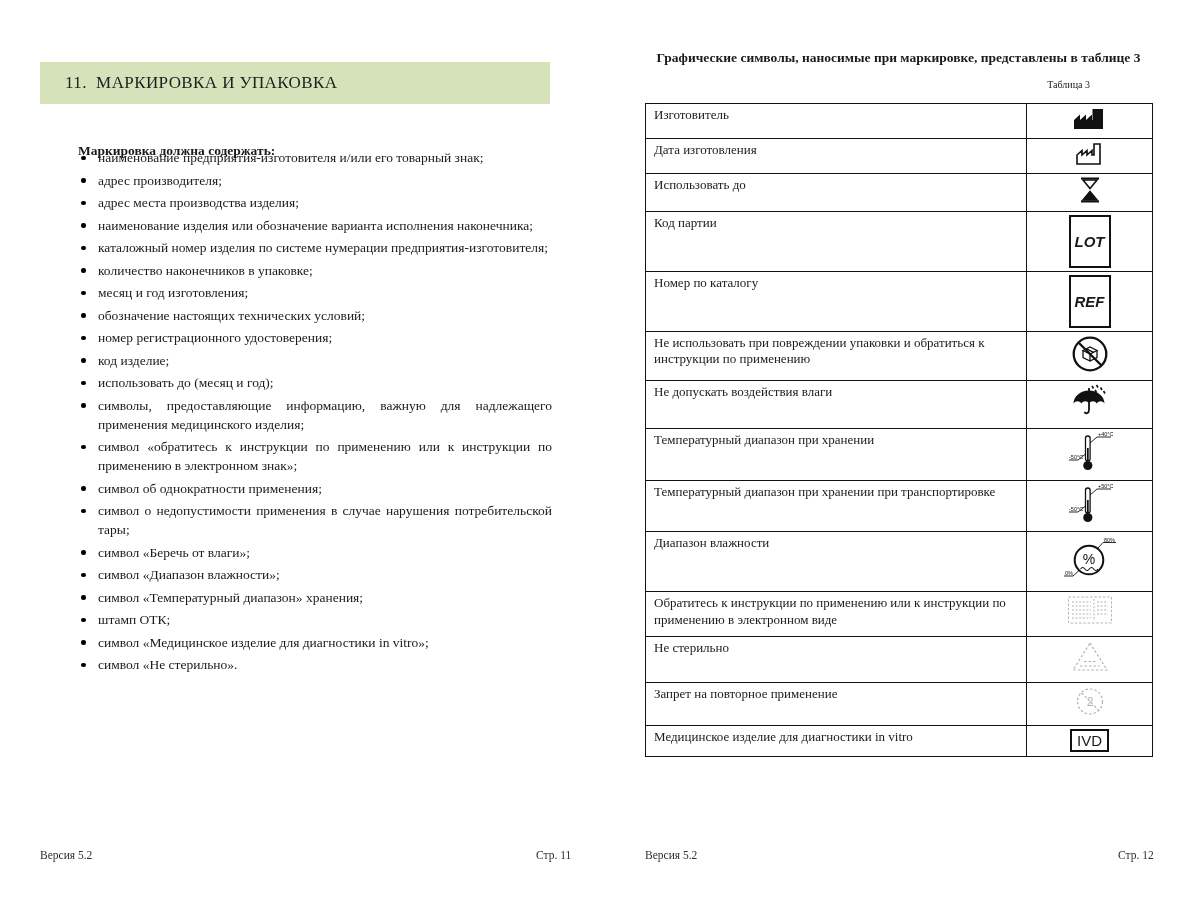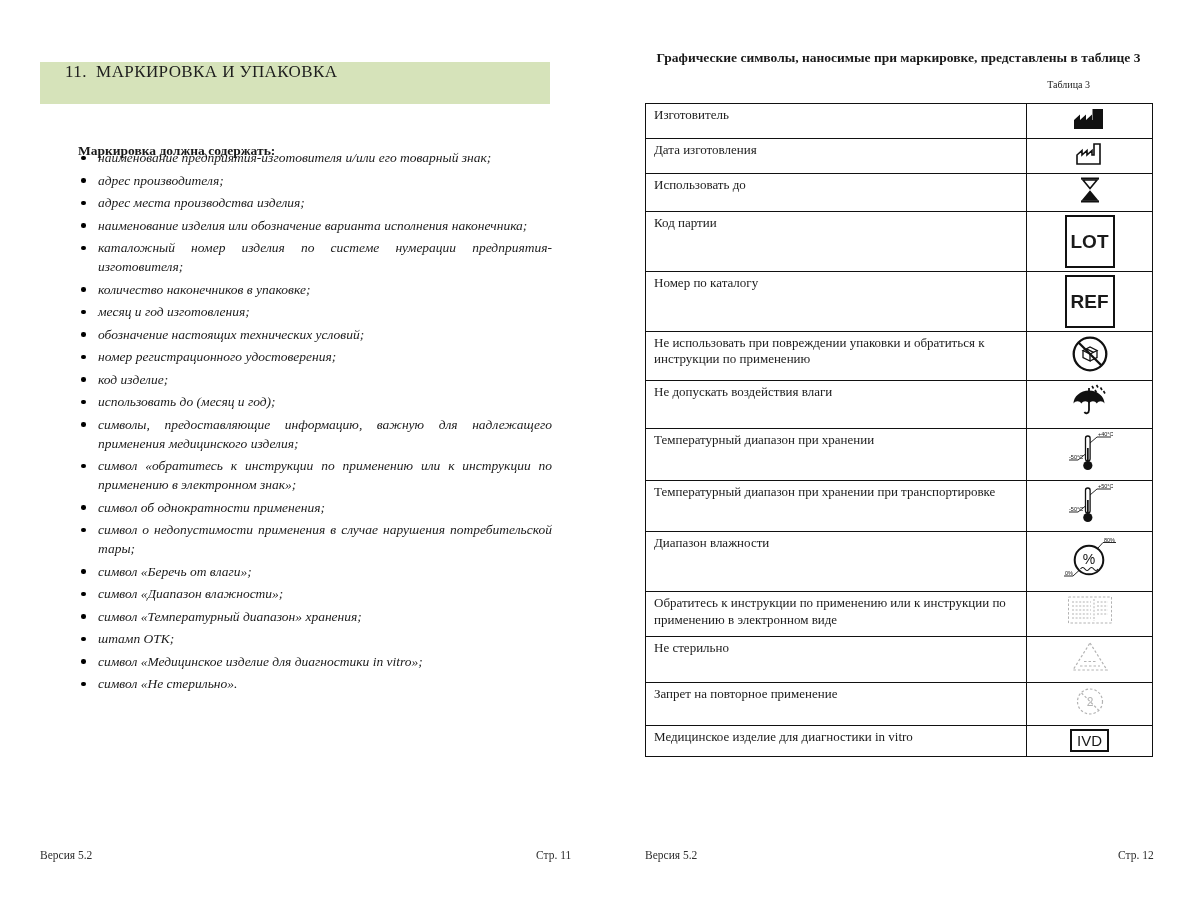--- a/index.html
+++ b/index.html
@@ -3,29 +3,29 @@
 <meta charset="utf-8">
 <style>
   html,body{margin:0;padding:0;background:#ffffff;}
   .canvas{
     position:relative;width:1200px;height:900px;background:#ffffff;
     font-family:"Liberation Serif", serif;color:#1a1a1a;overflow:hidden;
   }
   
   .section-header{
     position:absolute;left:40px;top:62px;width:510px;height:42px;
-    background:#d6e3ba;display:flex;align-items:flex-start;
+    background:#d6e3ba;display:flex;align-items:center;
   }
   .section-header span{
     padding-left:25px;font-size:17px;letter-spacing:.4px;color:#1e1e1e;white-space:pre;
   }
   .intro{
     position:absolute;left:78px;top:107px;font-size:13.5px;font-weight:bold;margin-top:36px;
   }
-  .bullets{position:absolute;left:78px;top:148px;width:474px;font-style:italic;}
+  .bullets{position:absolute;left:78px;top:148px;width:474px;}
   .bullet-item{
     position:relative;padding-left:20px;margin-bottom:3.5px;
     font-size:13.5px;line-height:19px;text-align:justify;
   }
   .bullet-item::before{
     content:"";position:absolute;left:3px;top:7.5px;width:4.5px;height:4.5px;
     background:#000;border-radius:50%;
   }
   
   .footer-text{position:absolute;top:849px;font-size:11.5px;color:#2e2e2e;}
@@ -52,21 +52,21 @@
     padding:3px 8px;vertical-align:top;overflow:hidden;
   }
   table.symbols th{font-weight:bold;}
   th.h-label{text-align:left;}
   th.h-symbol{text-align:center;}
   td.sym{
     text-align:center;vertical-align:middle;padding:2px;
   }
   .code-box{
     display:inline-block;border:2px solid #111;padding:16px 4px;
-    font-family:"Liberation Sans", sans-serif;font-weight:bold;font-size:19px;line-height:17px;
+    font-family:"Liberation Sans", sans-serif;font-weight:bold;font-size:15px;line-height:17px;font-style:italic;
   }
   .ivd-box{
     display:inline-block;border:2.5px solid #111;padding:0 5px;
     font-family:"Liberation Sans", sans-serif;font-weight:normal;font-size:15px;line-height:19px;
   }
   svg text{font-family:"Liberation Sans", sans-serif;}
 </style>
 </head>
 <body>
 

